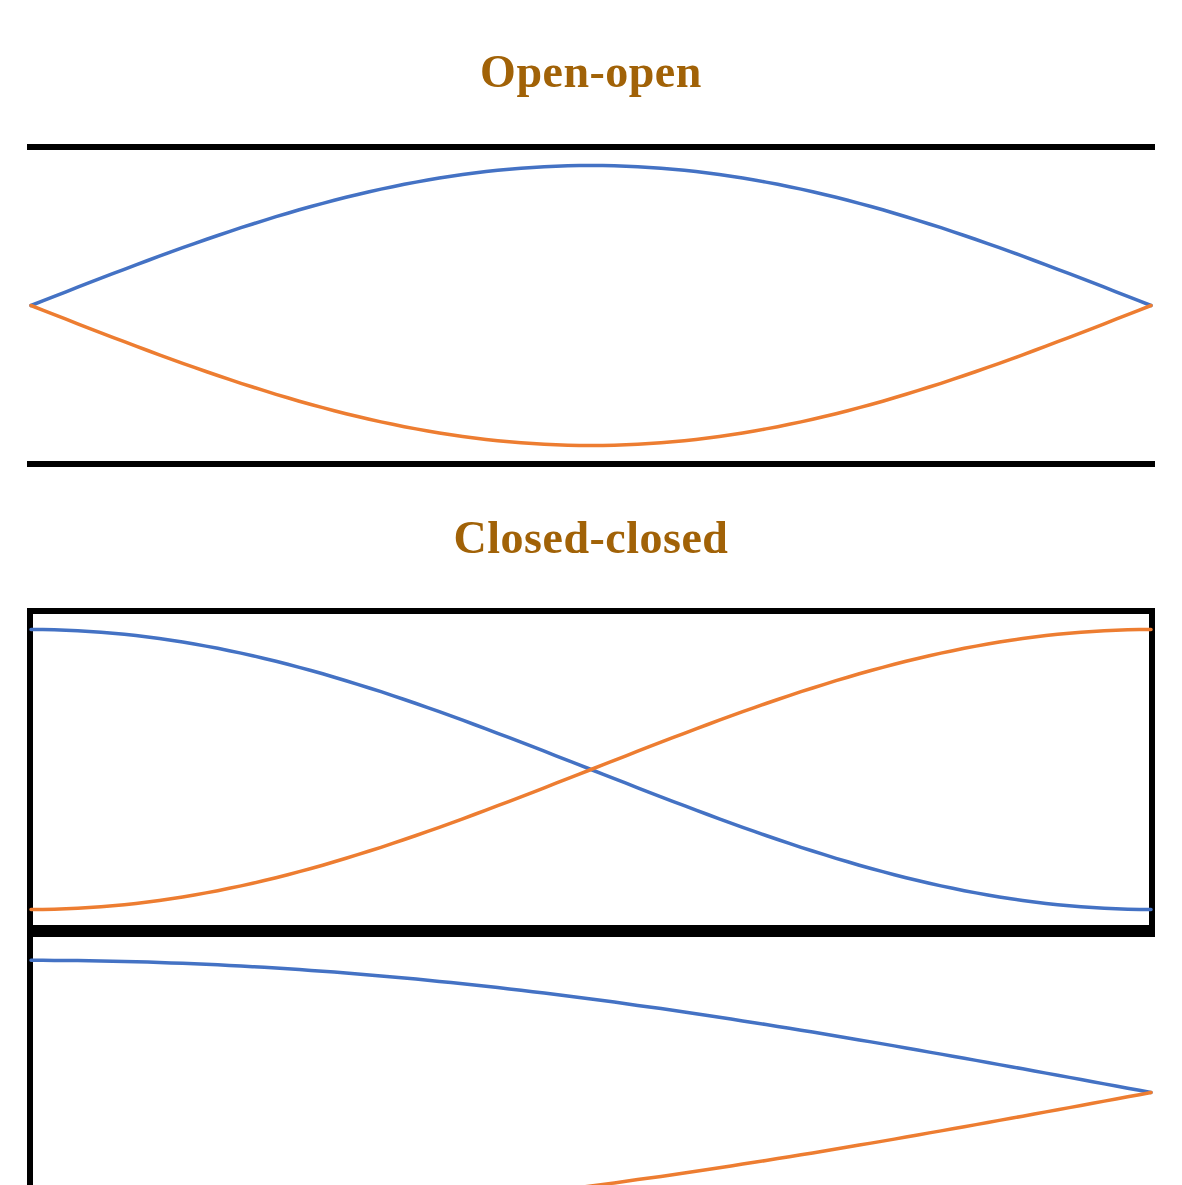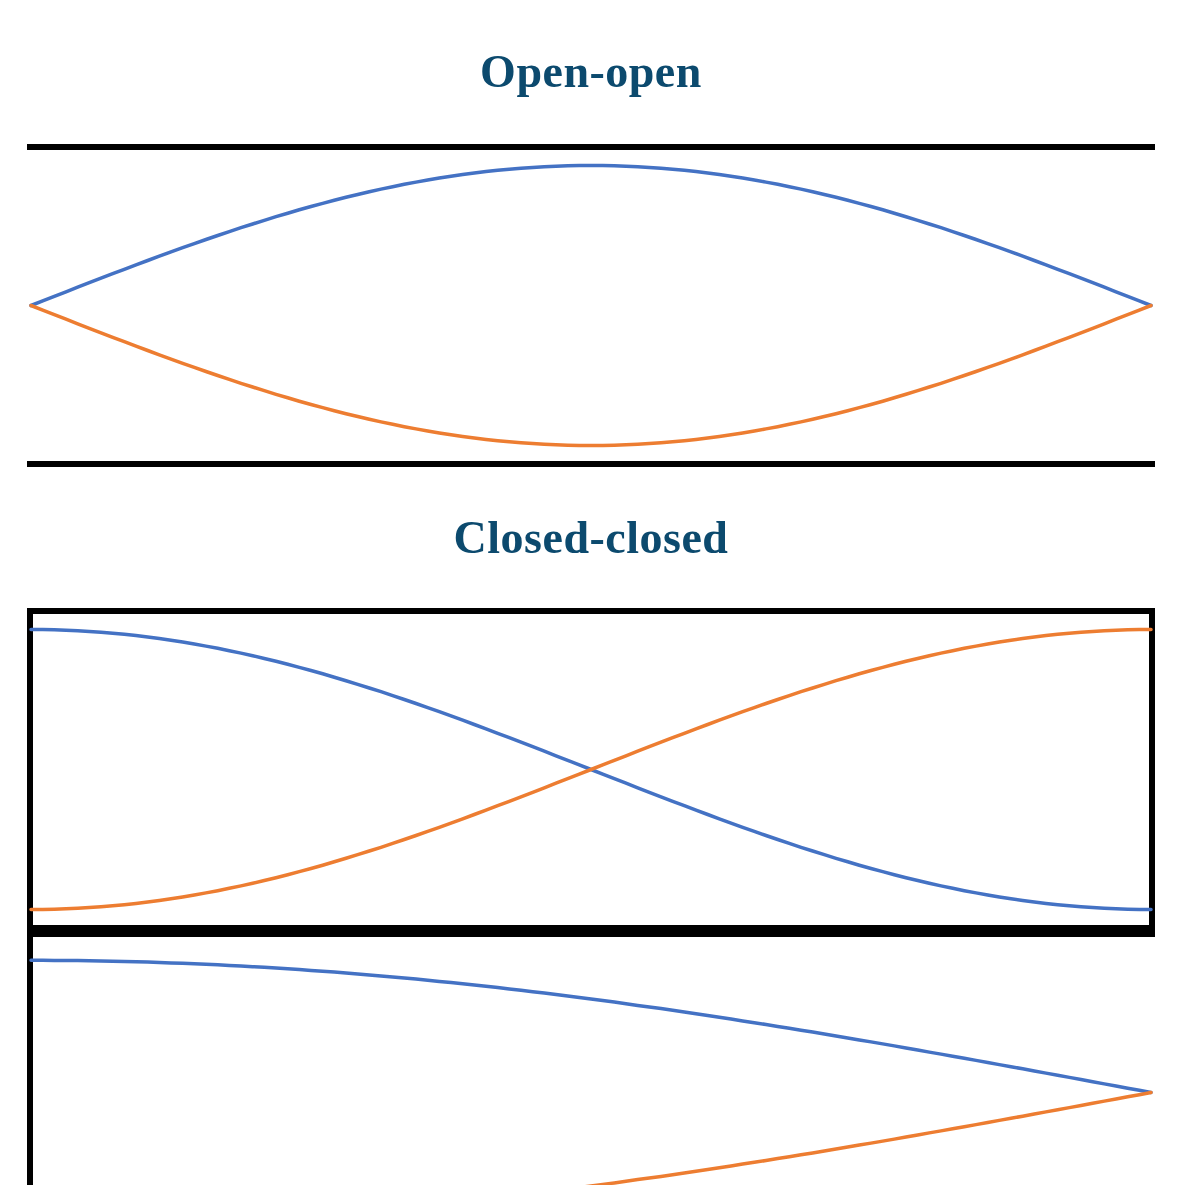--- a/index.html
+++ b/index.html
@@ -18,21 +18,21 @@
   }
   .panel-section {
     display: block;
   }
   .title {
     display: flex;
     align-items: center;
     justify-content: center;
     font-size: 46px;
     line-height: 1;
-    color: #0c4a6e;
+    color: #a16207;
     letter-spacing: 0.5px;
   }
   .h-t1 { height: 68px; }
   .h-t2 { height: 64px; text-align: right; }
   .h-t3 { height: 62px; }
   svg.pipe {
     display: block;
   }
 </style>
 </head>

